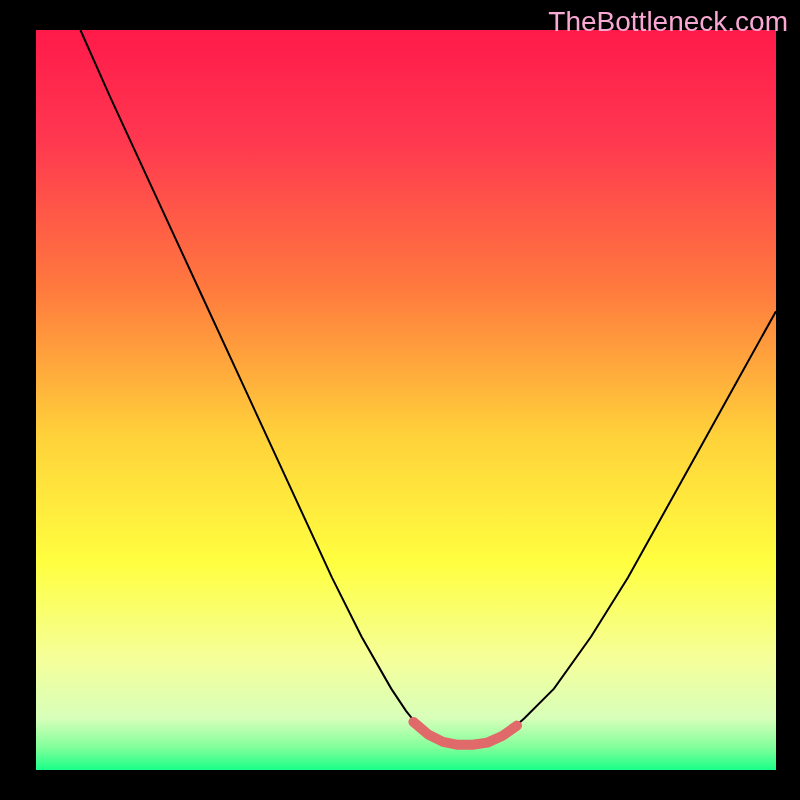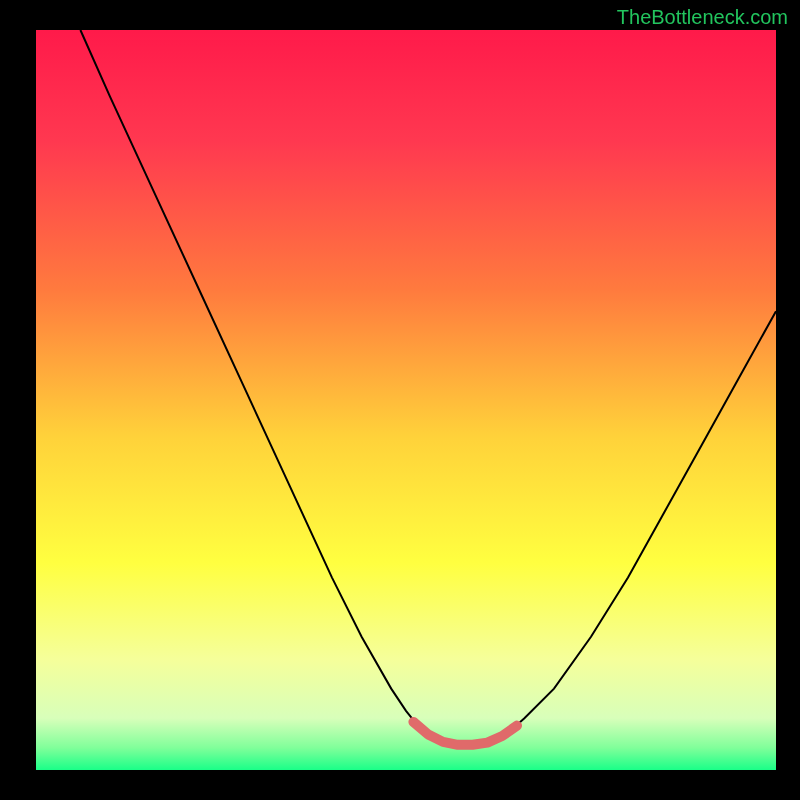--- a/index.html
+++ b/index.html
@@ -15,22 +15,22 @@
     position: absolute;
     top: 0;
     left: 0;
     width: 800px;
     height: 800px;
   }
   .watermark {
     position: absolute;
     top: 6px;
     right: 12px;
-    color: #22c55e;
-    font-size: 20px;
+    color: #f9a8d4;
+    font-size: 28px;
     font-weight: 500;
     z-index: 10;
   }
 </style>
 </head>
 <body>
 
 <div class="chart-container">
   <svg width="800" height="800" viewBox="0 0 800 800">
     <defs>

